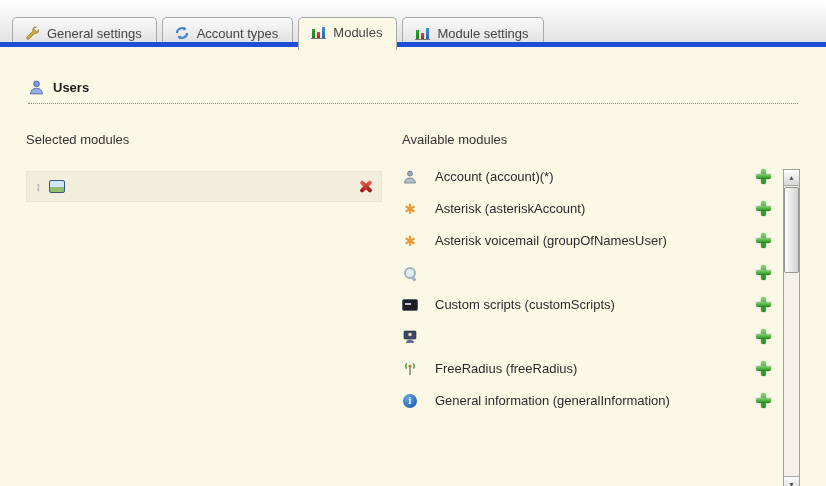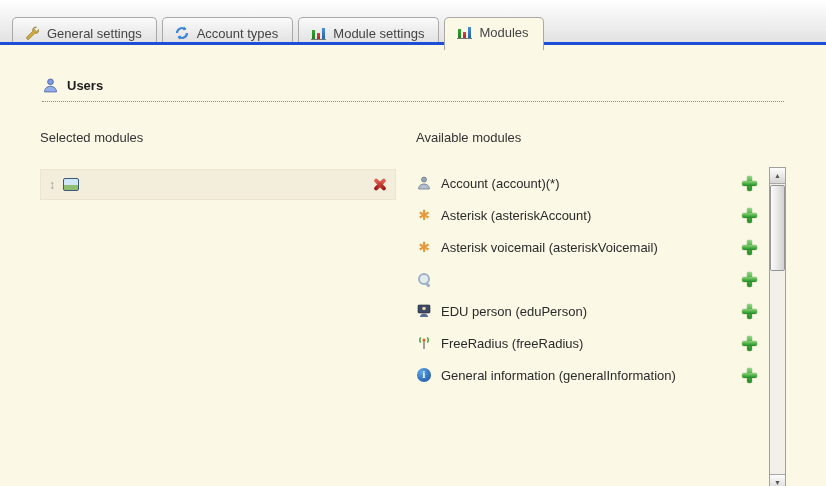--- a/index.html
+++ b/index.html
@@ -24,22 +24,22 @@
     background:linear-gradient(#fafafa,#dcdcdc);
     color:#444; cursor:pointer; white-space:nowrap;
     position:relative;
   }
   .tab.active {
     background:#fcf8e6;
     padding-bottom:9px; margin-bottom:-1px; z-index:3;
   }
   
   .content {
-    height:444px; border-top:3px solid #1d4ed8;
-    background:#fcf8e6; padding:0 40px; position:relative; z-index:1;
+    height:444px; border-top:5px solid #1d4ed8;
+    background:#fcf8e6; padding:0 26px; position:relative; z-index:1;
   }
   .section-h {
     margin:32px 2px 0; padding-bottom:8px;
     border-bottom:1px dotted #8a8a8a;
     display:flex; align-items:center; gap:9px;
     font-weight:bold; font-size:13px; color:#1c1c1c;
   }
   .cols { display:flex; gap:20px; margin-top:28px; }
   .col-left { width:356px; }
   .col-right { flex:1; }
@@ -48,21 +48,21 @@
   .slist { margin-top:24px; }
   .srow {
     height:31px; display:flex; align-items:center; gap:8px;
     background:#f3eedb; border:1px solid #ece5cd; padding:0 8px;
     cursor:default;
   }
   .drag { color:#9a9a9a; font-size:12px; cursor:grab; }
   
   .avail-wrap { display:flex; margin-top:22px; height:324px; }
   .alist { flex:1; }
-  .arow { height:32px; display:flex; align-items:center; gap:9px; }
+  .arow { height:32px; display:flex; align-items:flex-start; gap:17px; }
   .albl { color:#2a2a2a; }
   
   .ic { display:inline-flex; align-items:center; justify-content:center; width:16px; height:16px; flex:none; }
   .glyph-star { color:#e79a3c; font-size:14px; line-height:14px; }
   .icon-chart {
     width:15px; height:13px; display:inline-block;
     background:
       linear-gradient(#35a435,#1c7a1c) 1px 3px / 3px 10px no-repeat,
       linear-gradient(#e04444,#a81d1d) 6px 6px / 3px 7px no-repeat,
       linear-gradient(#4b8fd4,#1f5fa8) 11px 1px / 3px 12px no-repeat;
@@ -142,31 +142,31 @@
   <div class="tab">
     <span class="ic">
       <svg width="14" height="14" viewBox="0 0 14 14">
           <path d="M12 7a5 5 0 0 1-8.6 3.4M2 7a5 5 0 0 1 8.6-3.4" fill="none" stroke="#3f86d8" stroke-width="2.2"></path>
           <path d="M9.6.4l1.6 3.4-3.6.4z" fill="#3f86d8"></path>
           <path d="M4.4 13.6L2.8 10.2l3.6-.4z" fill="#3f86d8"></path>
         </svg>
     </span>
     <span>Account types</span>
   </div>
+  <div class="tab active">
+    <span class="ic">
+        <span class="icon-chart"></span>
+      </span>
+    <span>Modules</span>
+  </div>
   <div class="tab">
     <span class="ic">
         <span class="icon-chart"></span>
       </span>
     <span>Module settings</span>
-  </div>
-  <div class="tab active">
-    <span class="ic">
-        <span class="icon-chart"></span>
-      </span>
-    <span>Modules</span>
   </div>
 </div>
 
 <div class="content">
 
   <div class="section-h">
     <span class="ic">
       <svg width="15" height="15" viewBox="0 0 14 14">
           <circle cx="7" cy="3.6" r="2.7" fill="#7e9ce2" stroke="#40599c" stroke-width="0.7"></circle>
           <path d="M1.4 13C1.4 9.6 3.9 7.8 7 7.8s5.6 1.8 5.6 5.2z" fill="#93aee8" stroke="#40599c" stroke-width="0.7"></path>
@@ -207,42 +207,48 @@
           </div>
 
           <div class="arow">
             <span class="ic glyph-star">✱</span>
             <span class="albl">Asterisk (asteriskAccount)</span>
             <span class="icon-plus"></span>
           </div>
 
           <div class="arow">
             <span class="ic glyph-star">✱</span>
-            <span class="albl">Asterisk voicemail (asteriskVoicemail)</span>
+            <span class="albl">Asterisk voicemail (groupOfNamesUser)</span>
             <span class="icon-plus"></span>
           </div>
 
           <div class="arow">
             <span class="ic">
                 <span class="icon-mag"></span>
               </span>
             <span class="icon-plus"></span>
           </div>
 
 
+          <div class="arow">
+            <span class="ic">
+                <span class="icon-term"></span>
+              </span>
+            <span class="albl">Custom scripts (customScripts)</span>
+            <span class="icon-plus"></span>
+          </div>
 
           <div class="arow">
             <span class="ic">
               <svg width="14" height="14" viewBox="0 0 14 14">
                   <rect x="1" y="1" width="12" height="8" rx="1" fill="#3c4a66" stroke="#223" stroke-width="0.6"></rect>
                   <circle cx="7" cy="4.5" r="1.8" fill="#e8d2b0"></circle>
                   <path d="M3 13c0-2.4 1.8-3.6 4-3.6s4 1.2 4 3.6z" fill="#5a6e96"></path>
                 </svg>
             </span>
-            <span class="albl">EDU person (eduPerson)</span>
             <span class="icon-plus"></span>
           </div>
 
           <div class="arow">
             <span class="ic">
               <svg width="14" height="14" viewBox="0 0 14 14">
                   <path d="M7 5v8" stroke="#8a8a8a" stroke-width="1.6"></path>
                   <circle cx="7" cy="4" r="1.6" fill="#e06a2a"></circle>
                   <path d="M3.6 1.4a4.6 4.6 0 0 0 0 5.2M10.4 1.4a4.6 4.6 0 0 1 0 5.2" fill="none" stroke="#3ca03c" stroke-width="1.3"></path>
                 </svg>

